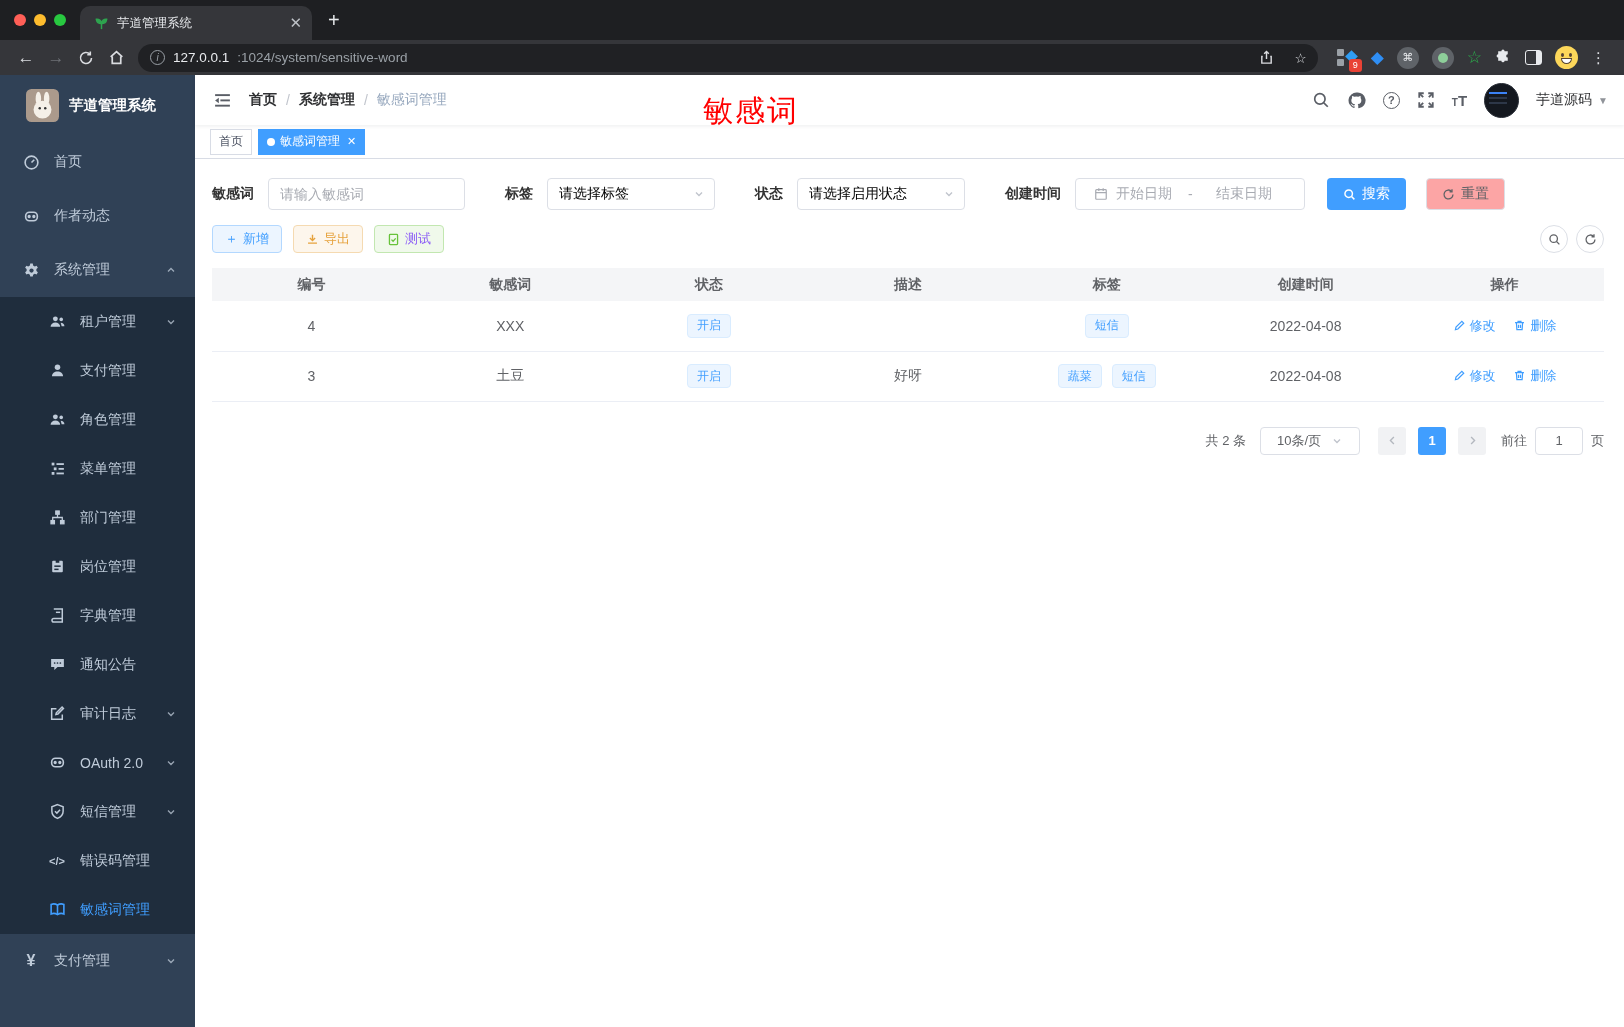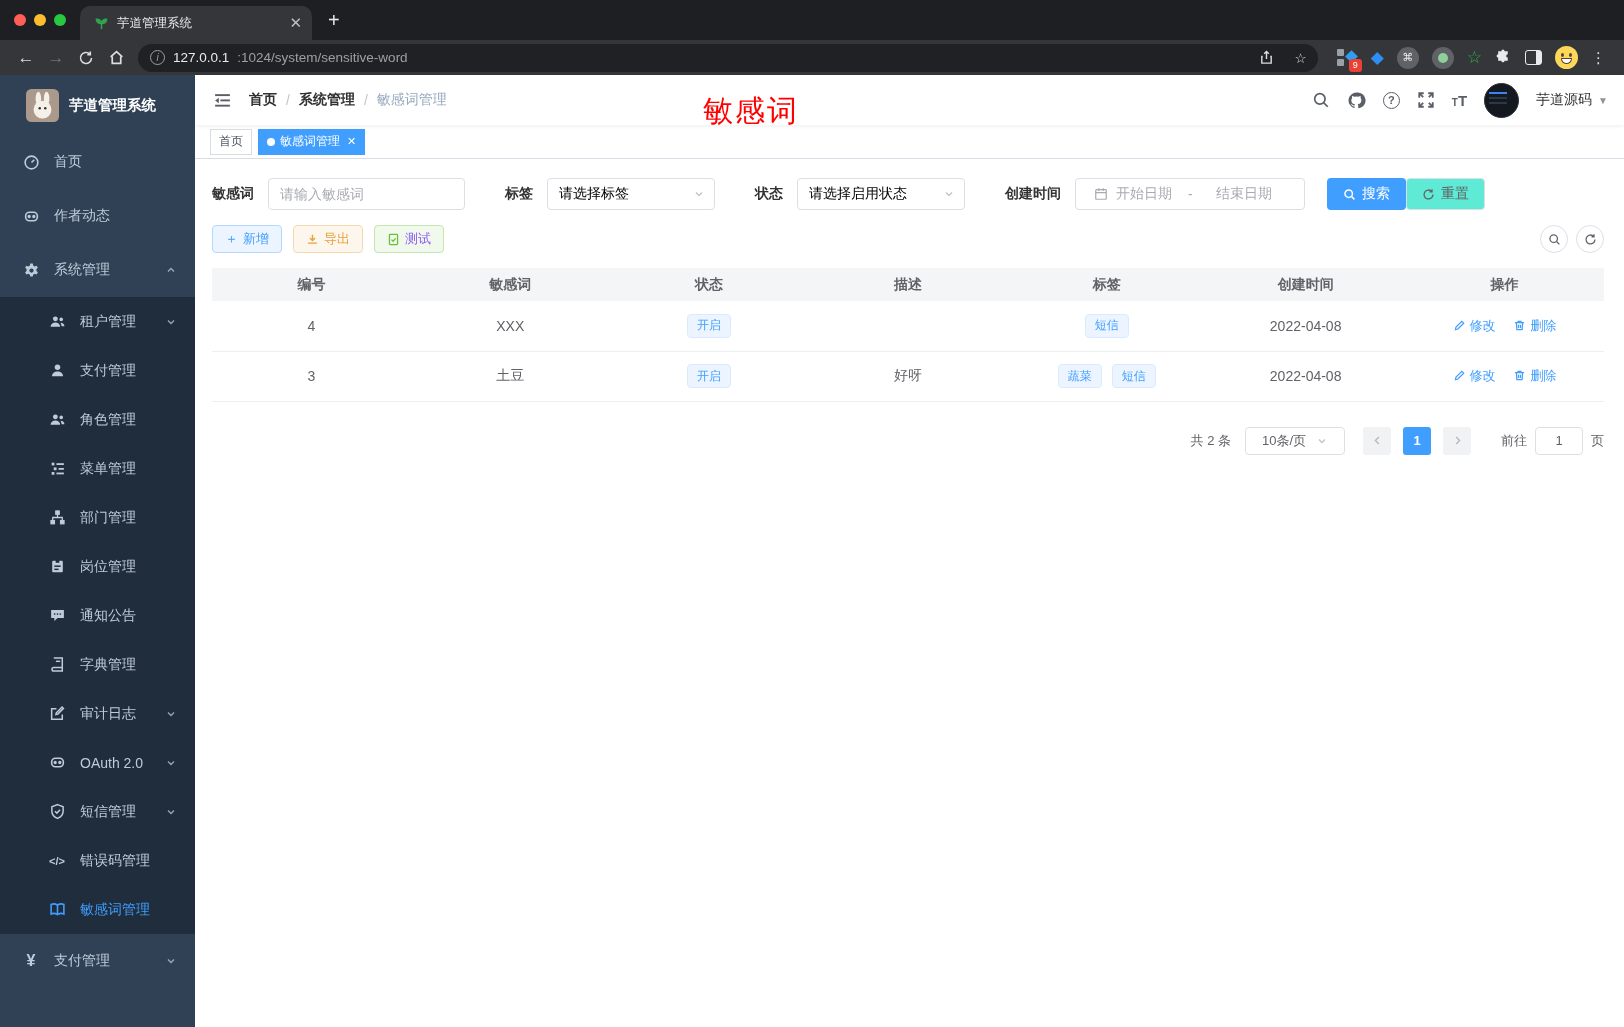--- a/index.html
+++ b/index.html
@@ -103,21 +103,21 @@
   .ctrl input::placeholder { color:#a8abb2; }
   .w-key{ width:197px; } .w-sel{ width:168px; } .w-date{ width:230px; padding:0 18px; gap:8px; }
   .sel-ph { flex:1; padding-left:11px; color:#000000; }
   .sel-caret { padding-right:9px; color:#c0c4cc; }
   .date-ph { color:#a8abb2; } .date-sep { color:#a8abb2; padding:0 8px; }
   .date-ph.end { margin-left:auto; margin-right:14px;}
 
   .btn { height:32px; border-radius:4px; border:1px solid transparent; font-size:14px; font-family:inherit;
          display:inline-flex; align-items:center; gap:6px; padding:0 15px; cursor:pointer; }
   .btn-primary { background:#409eff; color:#fff; margin-left:11px; }
-  .btn-plain { background:#5eead4; border-color:#dcdfe6; color:#606266; margin-left:0; }
+  .btn-plain { background:#fca5a5; border-color:#dcdfe6; color:#606266; margin-left:20px; }
 
   .toolbar-row { display:flex; align-items:center; margin-bottom:15px; }
   .btn-sm { height:28px; font-size:13px; padding:0 12px; gap:5px; border-radius:4px; }
   .btn-add { background:#ecf5ff; border-color:#b3d8ff; color:#409eff; }
   .btn-export { background:#fdf6ec; border-color:#f5dab1; color:#e6a23c; margin-left:11px; }
   .btn-test { background:#f0f9eb; border-color:#c2e7b0; color:#8b5cf6; margin-left:11px; }
   .circle-btns { margin-left:auto; display:flex; gap:8px; }
   .cbtn { width:28px; height:28px; border-radius:50%; border:1px solid #dcdfe6; background:#fff;
           display:flex; align-items:center; justify-content:center; color:#606266; cursor:pointer; }
 
@@ -131,21 +131,21 @@
 
   .pagination { display:flex; align-items:center; justify-content:flex-end; margin-top:25px;
                 font-size:13px; color:#606266; }
   .ptotal { margin-right:14px; }
   .psize { width:100px; height:28px; border:1px solid #dcdfe6; border-radius:4px;
            display:flex; align-items:center; justify-content:center; gap:10px; margin-right:18px; cursor:pointer;}
   .pbtn { width:28px; height:28px; border-radius:3px; background:#f1f2f4; color:#a8abb2;
           display:flex; align-items:center; justify-content:center; font-size:12px; margin-right:12px; cursor:pointer;}
   .pnum { width:28px; height:28px; border-radius:3px; background:#409eff; color:#fff; font-weight:600;
           display:flex; align-items:center; justify-content:center; margin-right:12px; cursor:pointer;}
-  .goto { display:flex; align-items:center; gap:8px; margin-left:18px; }
+  .goto { display:flex; align-items:center; gap:8px; margin-left:3px; }
   .goto input { width:48px; height:28px; border:1px solid #dcdfe6; border-radius:4px; text-align:center;
                 font-size:13px; color:#606266; outline:none; font-family:inherit;}
 </style>
 </head>
 <body>
 
 <div class="tabstrip">
   <div class="lights">
     <span class="light l-close"></span>
     <span class="light l-min"></span>
@@ -344,38 +344,38 @@
             <rect x="6.3" y="1.5" width="3.4" height="3" fill="#1f2d3d"></rect>
           <rect x="5" y="7" width="6" height="1.4" fill="#1f2d3d"></rect>
             <rect x="5" y="10" width="4" height="1.4" fill="#1f2d3d"></rect>
           </svg>
         </span>
       <span class="mi-label">岗位管理</span>
     </div>
 
     <div class="menu-item sub">
       <span class="mi-ic">
+        <svg width="17" height="17" viewBox="0 0 16 16" fill="none" stroke="#bfcbd9" stroke-width="1.4">
+          <path d="M4.5 1.8h8v12.4h-8a1.7 1.7 0 0 1 0-3.4h8"></path>
+            <path d="M6.5 5h4"></path>
+          </svg>
+        </span>
+      <span class="mi-label">字典管理</span>
+    </div>
+
+    <div class="menu-item sub">
+      <span class="mi-ic">
         <svg width="17" height="17" viewBox="0 0 16 16" fill="#bfcbd9">
           <path d="M2 2.8h12v7.6H8l-3 2.8v-2.8H2z"></path>
           <circle cx="5.3" cy="6.6" r="0.8" fill="#1f2d3d"></circle>
             <circle cx="8" cy="6.6" r="0.8" fill="#1f2d3d"></circle>
           <circle cx="10.7" cy="6.6" r="0.8" fill="#1f2d3d"></circle>
           </svg>
         </span>
       <span class="mi-label">通知公告</span>
-    </div>
-
-    <div class="menu-item sub">
-      <span class="mi-ic">
-        <svg width="17" height="17" viewBox="0 0 16 16" fill="none" stroke="#bfcbd9" stroke-width="1.4">
-          <path d="M4.5 1.8h8v12.4h-8a1.7 1.7 0 0 1 0-3.4h8"></path>
-            <path d="M6.5 5h4"></path>
-          </svg>
-        </span>
-      <span class="mi-label">字典管理</span>
     </div>
 
     <div class="menu-item sub">
       <span class="mi-ic">
         <svg width="17" height="17" viewBox="0 0 16 16" fill="none" stroke="#bfcbd9" stroke-width="1.4">
           <path d="M12.5 9v4.5h-10v-10H7"></path>
             <path d="M8.2 8.6 13.6 3.2l-1.3-1.3-5.4 5.4-.4 1.7z"></path>
           </svg>
         </span>
       <span class="mi-label">审计日志</span>

